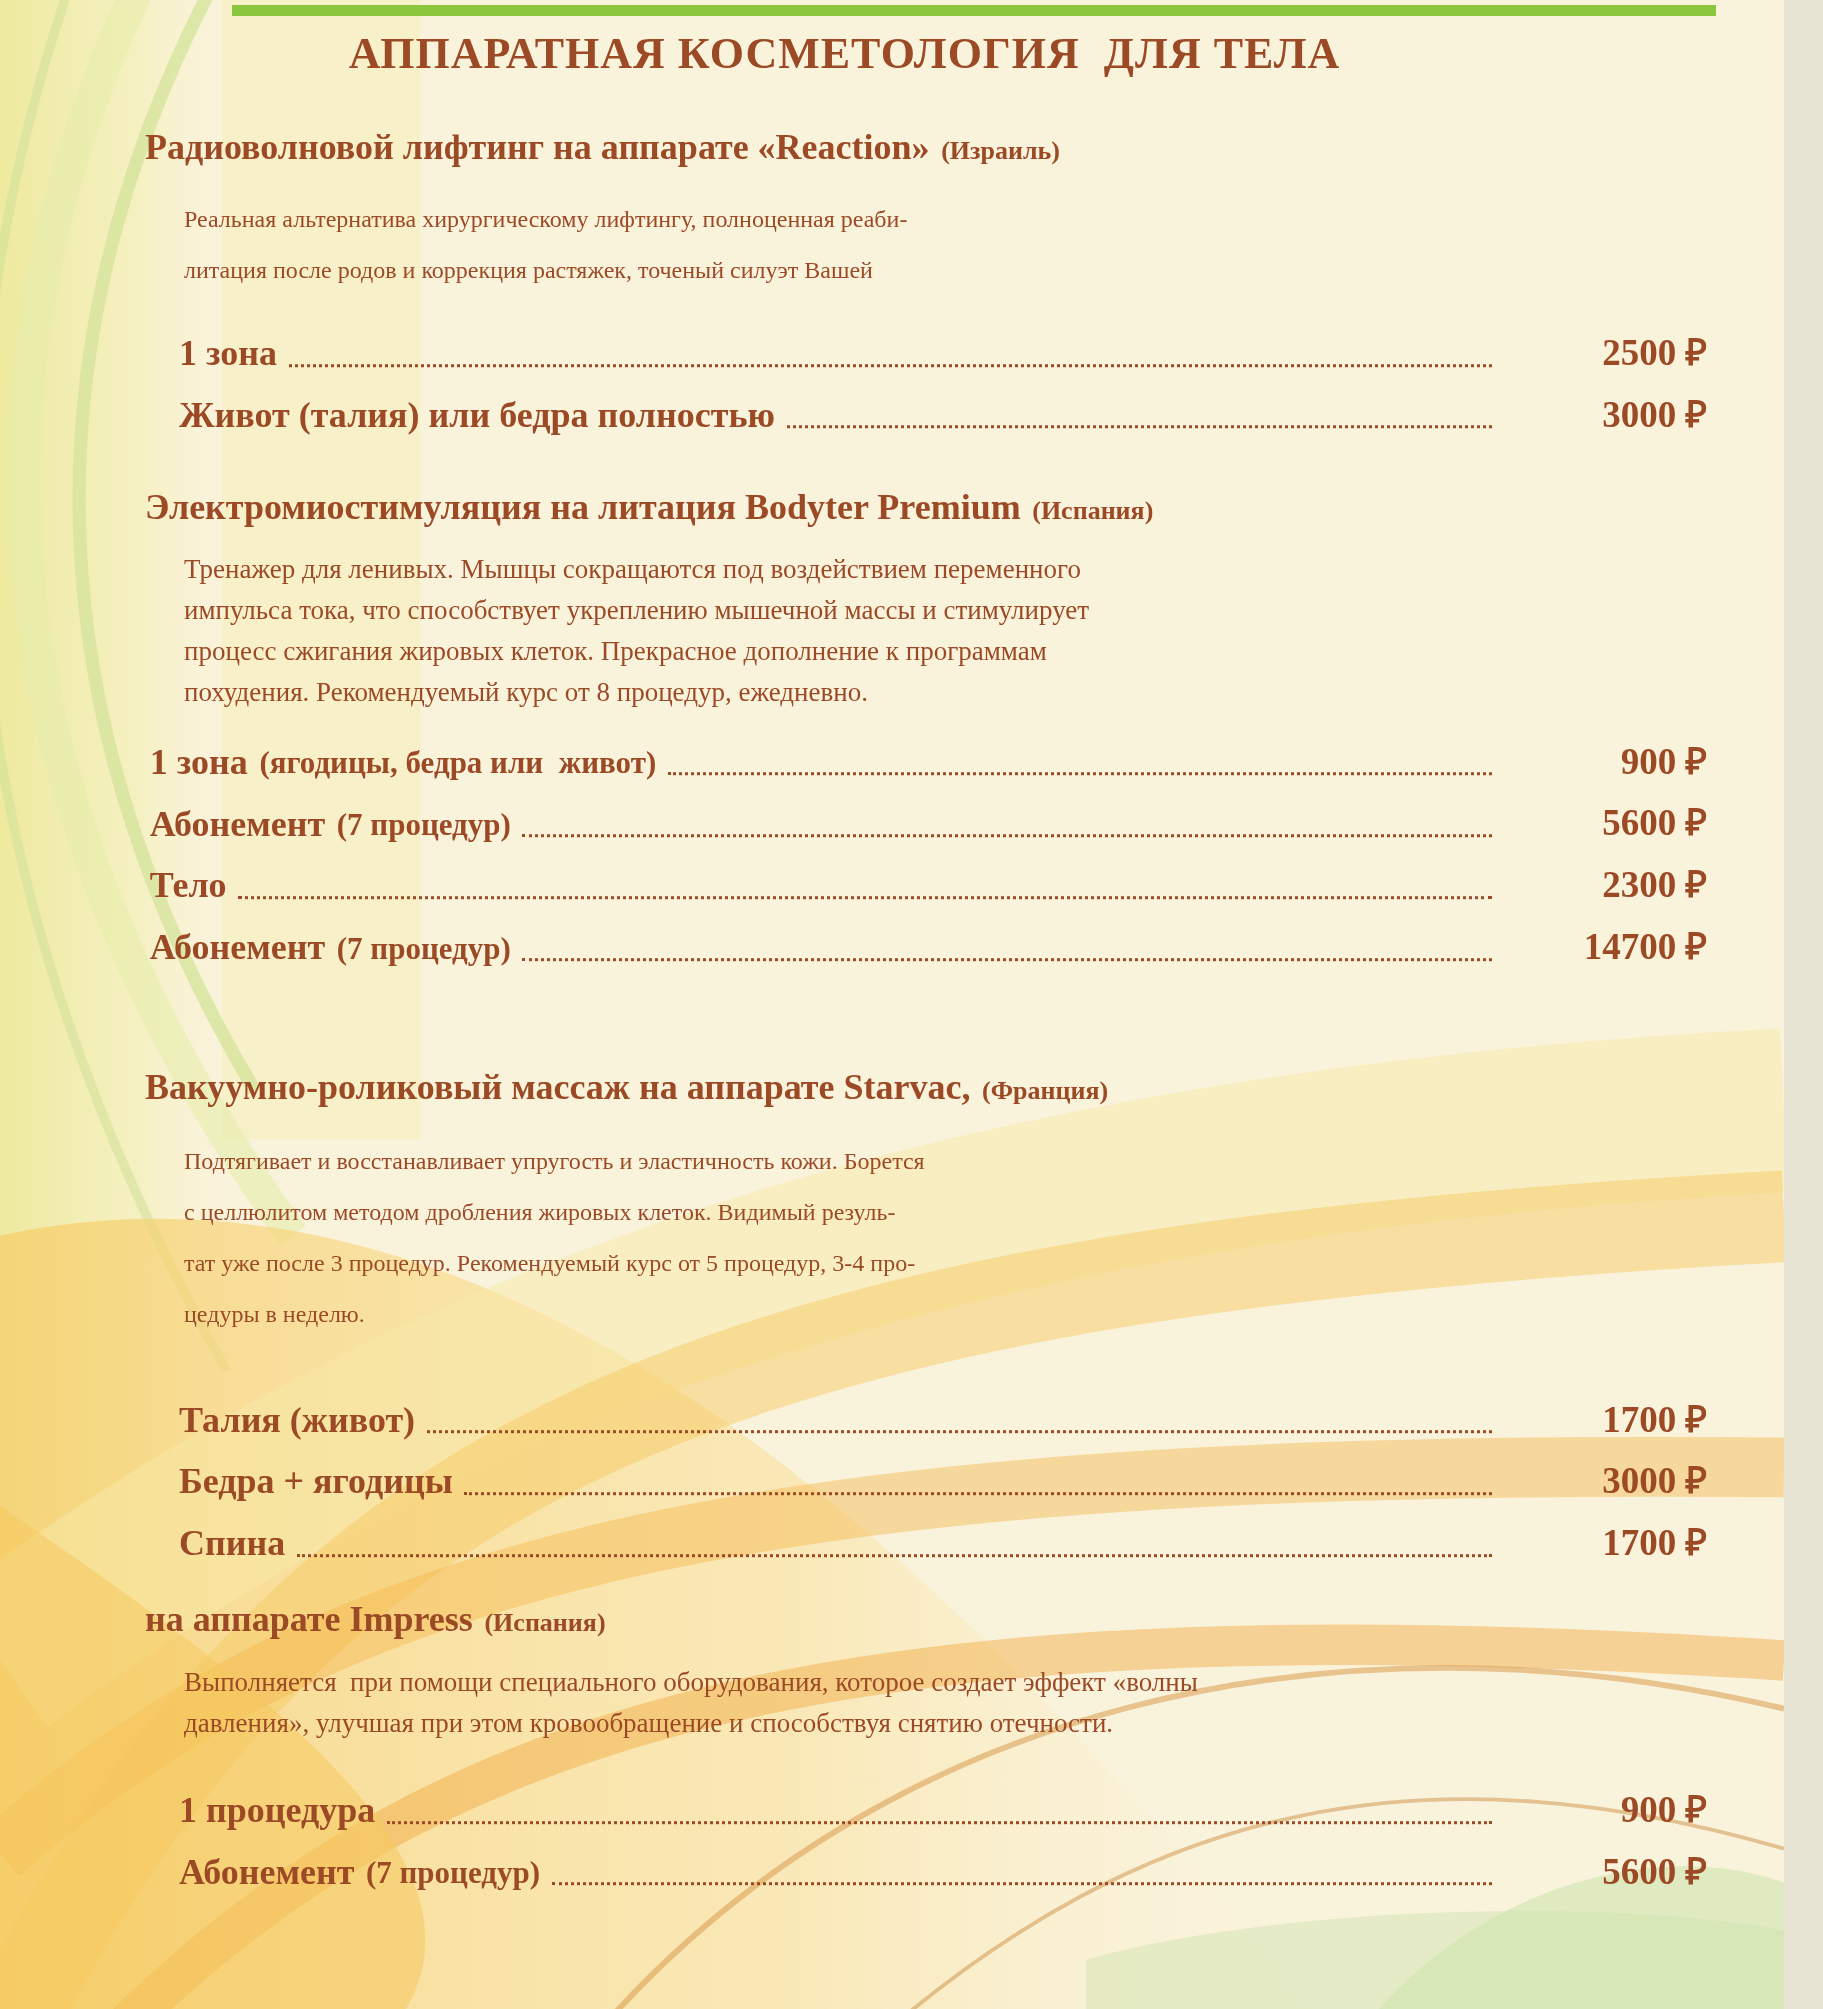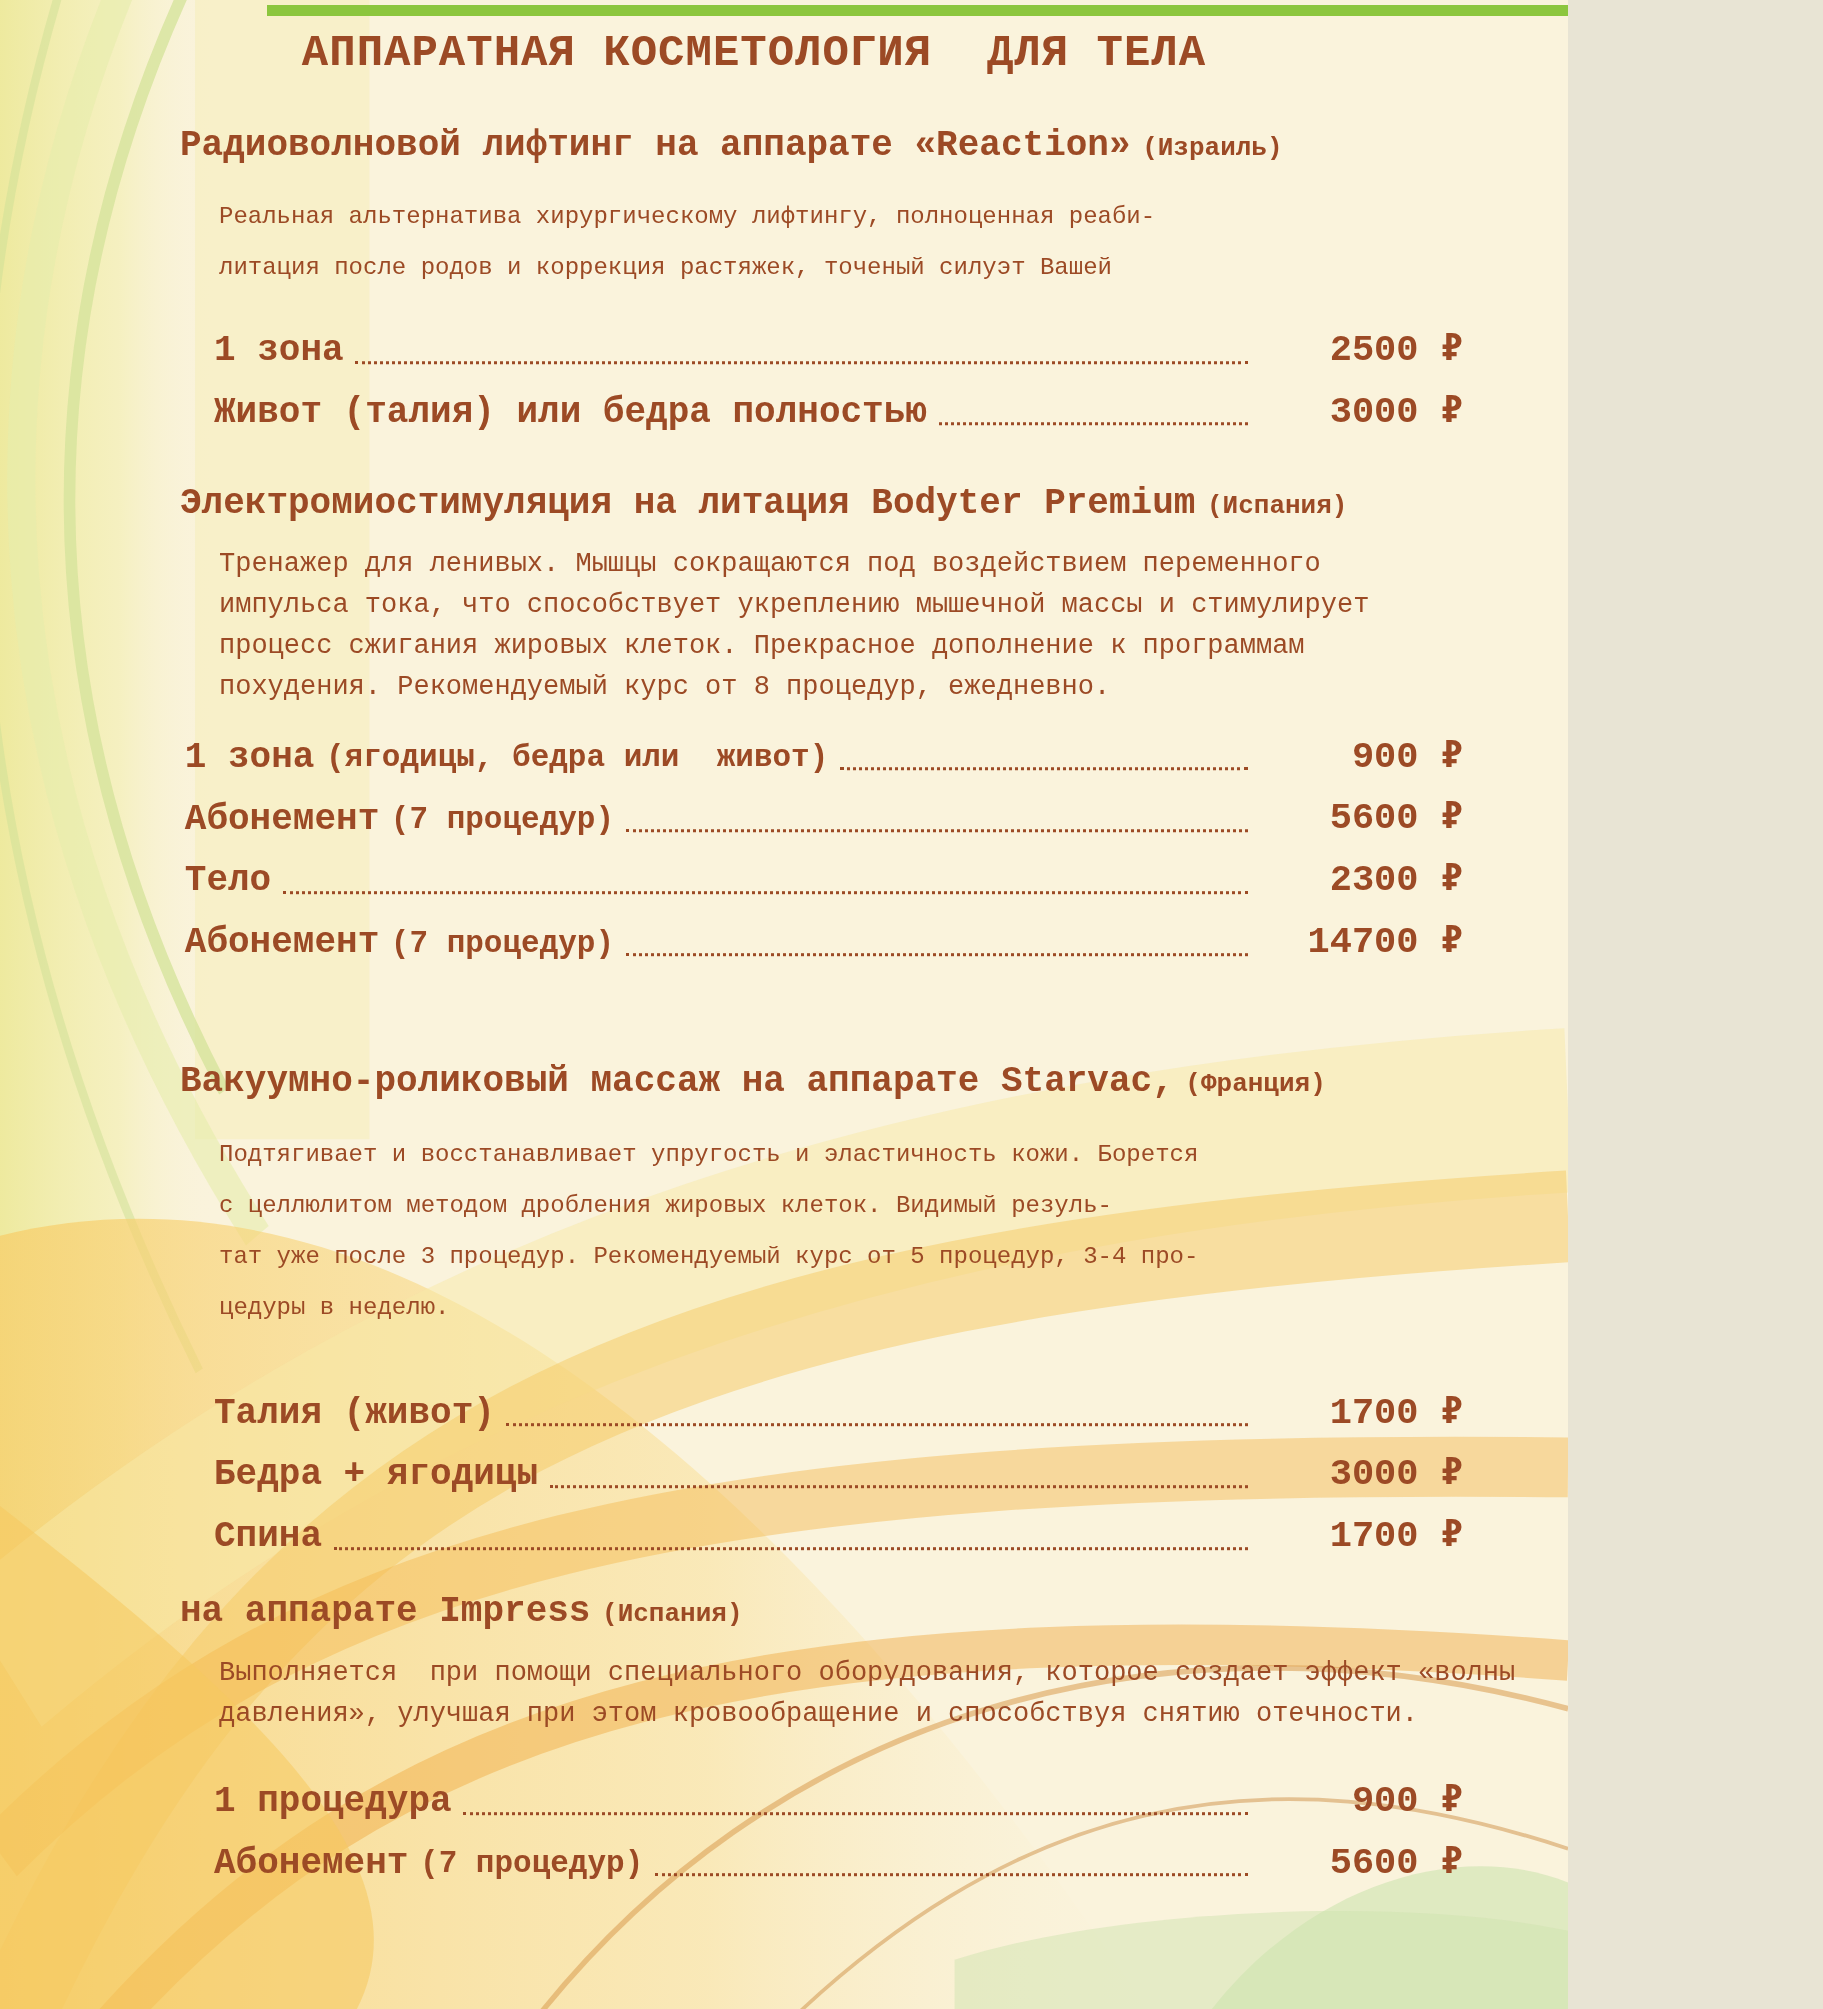--- a/index.html
+++ b/index.html
@@ -1,42 +1,41 @@
 <!DOCTYPE html>
 <html style="--cream: #FAF3DC; --brown: #9C4A25; --green: #8CC63E;"><head>
 <meta charset="utf-8">
 <style>
   * { margin:0; padding:0; box-sizing:border-box; }
   html,body { background:#e8e4d4; }
   .page {
     position:relative;
-    width:1568px; height:2009px;
+    width:1784px; height:2009px;
     overflow:hidden;
-    font-family:Liberation Mono, monospace;
+    font-family:Liberation Serif, serif;
     color:var(--brown,#9C4A25);
     background:var(--cream,#FAF3DC);
-    padding-left:35px;
   }
   .bg { position:absolute; left:0; top:0; width:100%; height:100%; display:block; }
   .content { position:relative; z-index:1; }
 
   .topbar {
     margin:4.8px 0 0 232px;
     width:1484px; height:11.6px;
     background:var(--green,#8CC63E);
   }
   .title {
     margin:11.6px 240px 0 145px;
     text-align:center;
     font-size:44px; font-weight:bold;
     letter-spacing:1px;
     white-space:pre;
   }
 
-  .section { margin-left:145px; margin-right:105px; }
+  .section { margin-left:145px; margin-right:77px; }
   .heading-line { font-size:36px; font-weight:bold; line-height:44px; margin-bottom:5.8px; white-space:pre; }
   .h-note { font-size:26px; margin-left:11.6px; }
 
   .desc { margin-left:39px; margin-top:21px; }
   .desc-line { white-space:pre; }
   .desc.large .desc-line { font-size:24px; line-height:51px; }
   .desc.small .desc-line { font-size:27px; line-height:41px; }
 
   .rows { margin-top:37px; margin-left:34px; }
   .row { display:flex; align-items:flex-end; margin-bottom:21px; line-height:1.1; }

